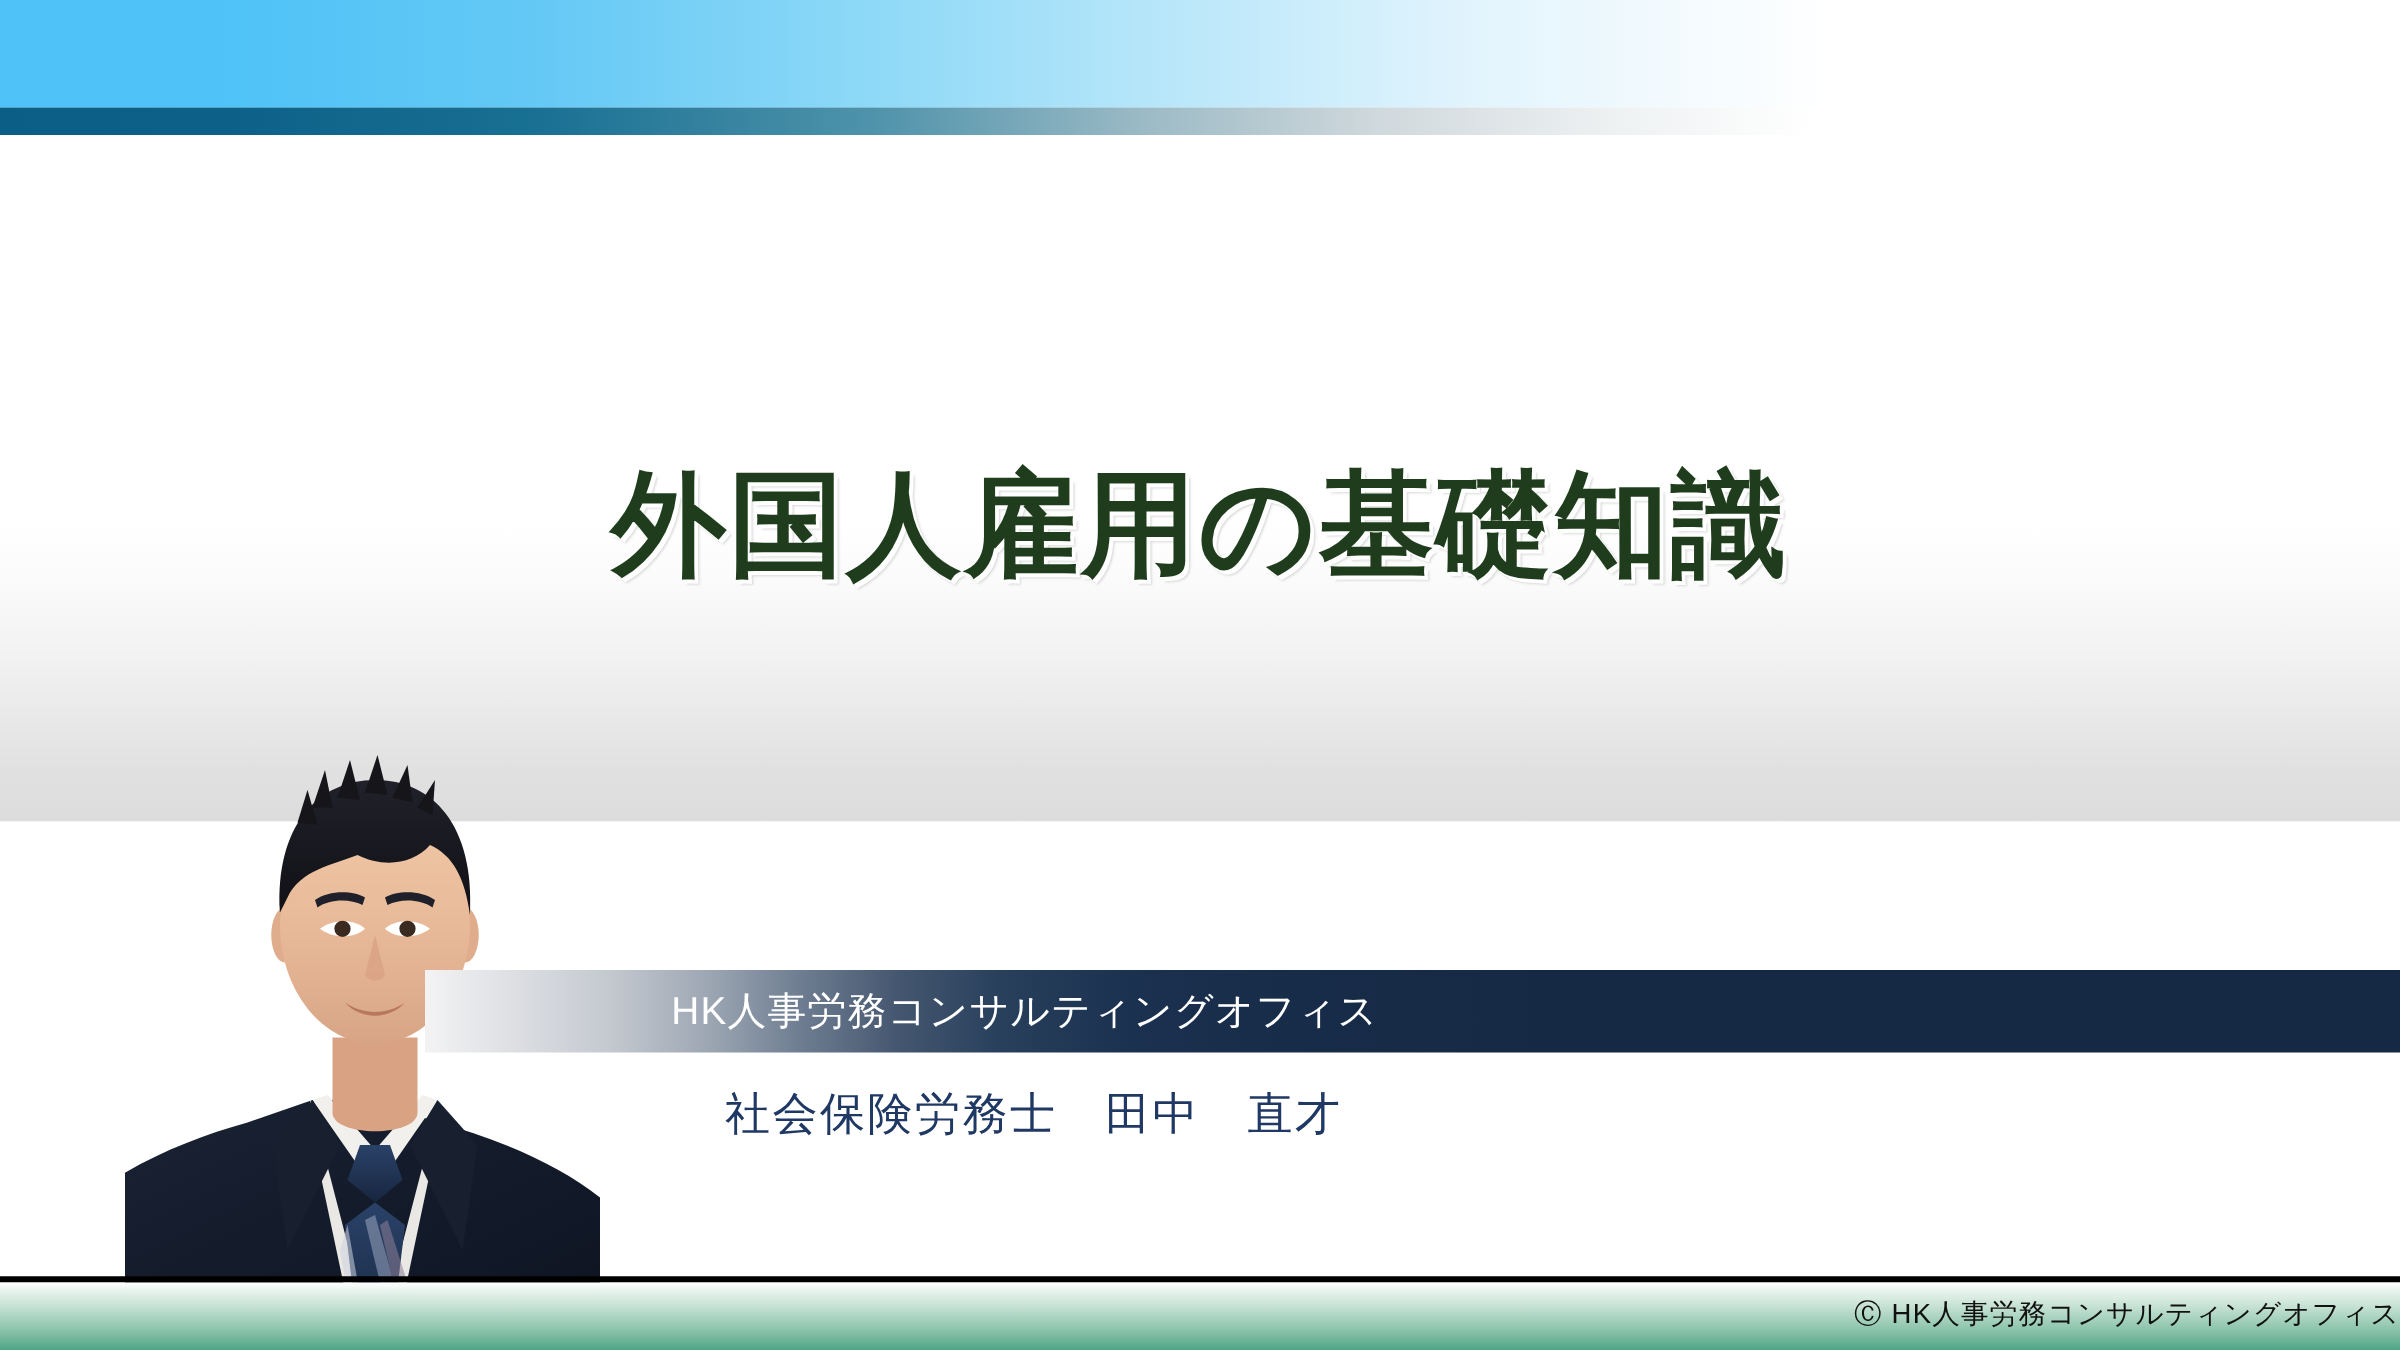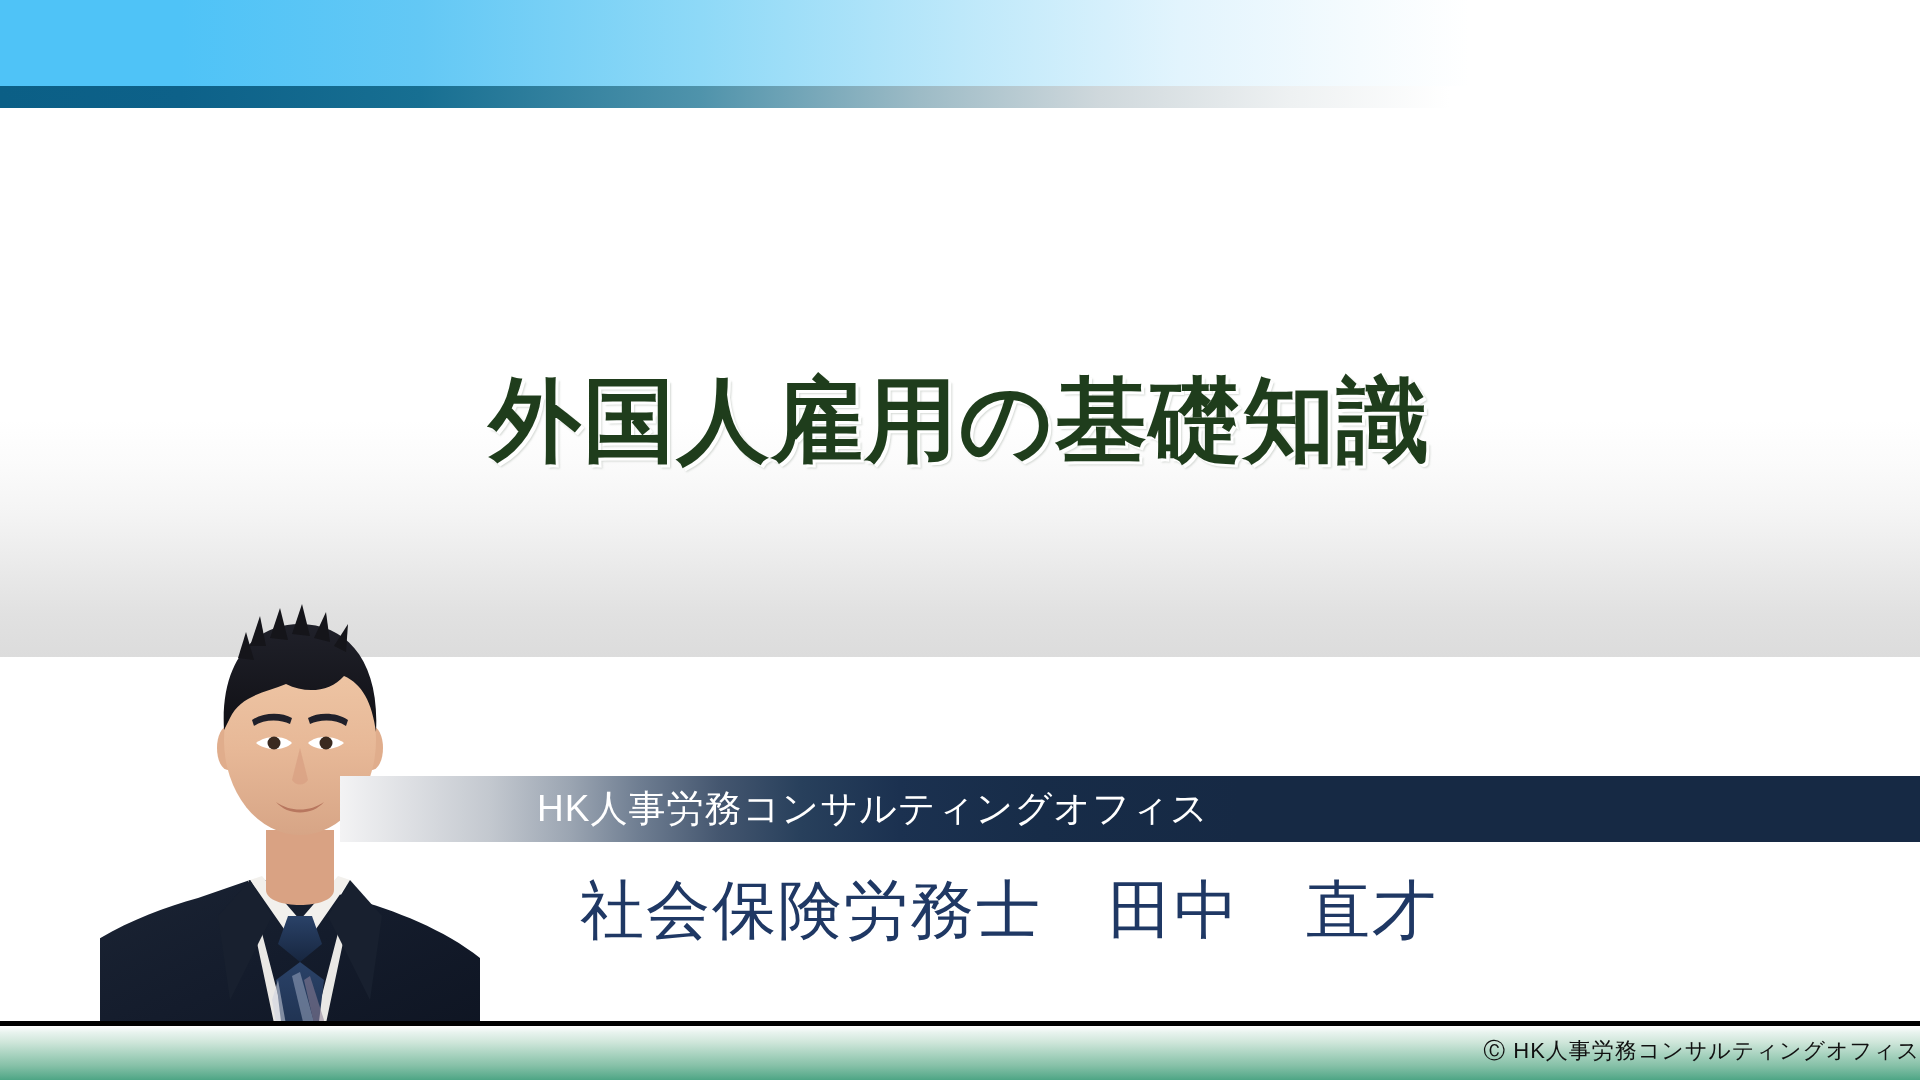--- a/index.html
+++ b/index.html
@@ -109,32 +109,32 @@
         #1b3150 560px,
         #172c48 700px,
         #162944 900px,
         #162944 1580px);
     display: flex;
     align-items: center;
   }
   .org-bar-text {
     margin-left: 197px;
     color: #ffffff;
-    font-size: 37px;
+    font-size: 31px;
     font-weight: 400;
     letter-spacing: 1px;
     white-space: nowrap;
   }
 
   
   .presenter-name {
     position: absolute;
     left: 580px;
     top: 867px;
-    font-size: 64px;
+    font-size: 36px;
     color: #1f3864;
     letter-spacing: 2px;
     white-space: nowrap;
     text-align: right;
   }
 
   
   .footer-rule {
     position: absolute;
     left: 0;

